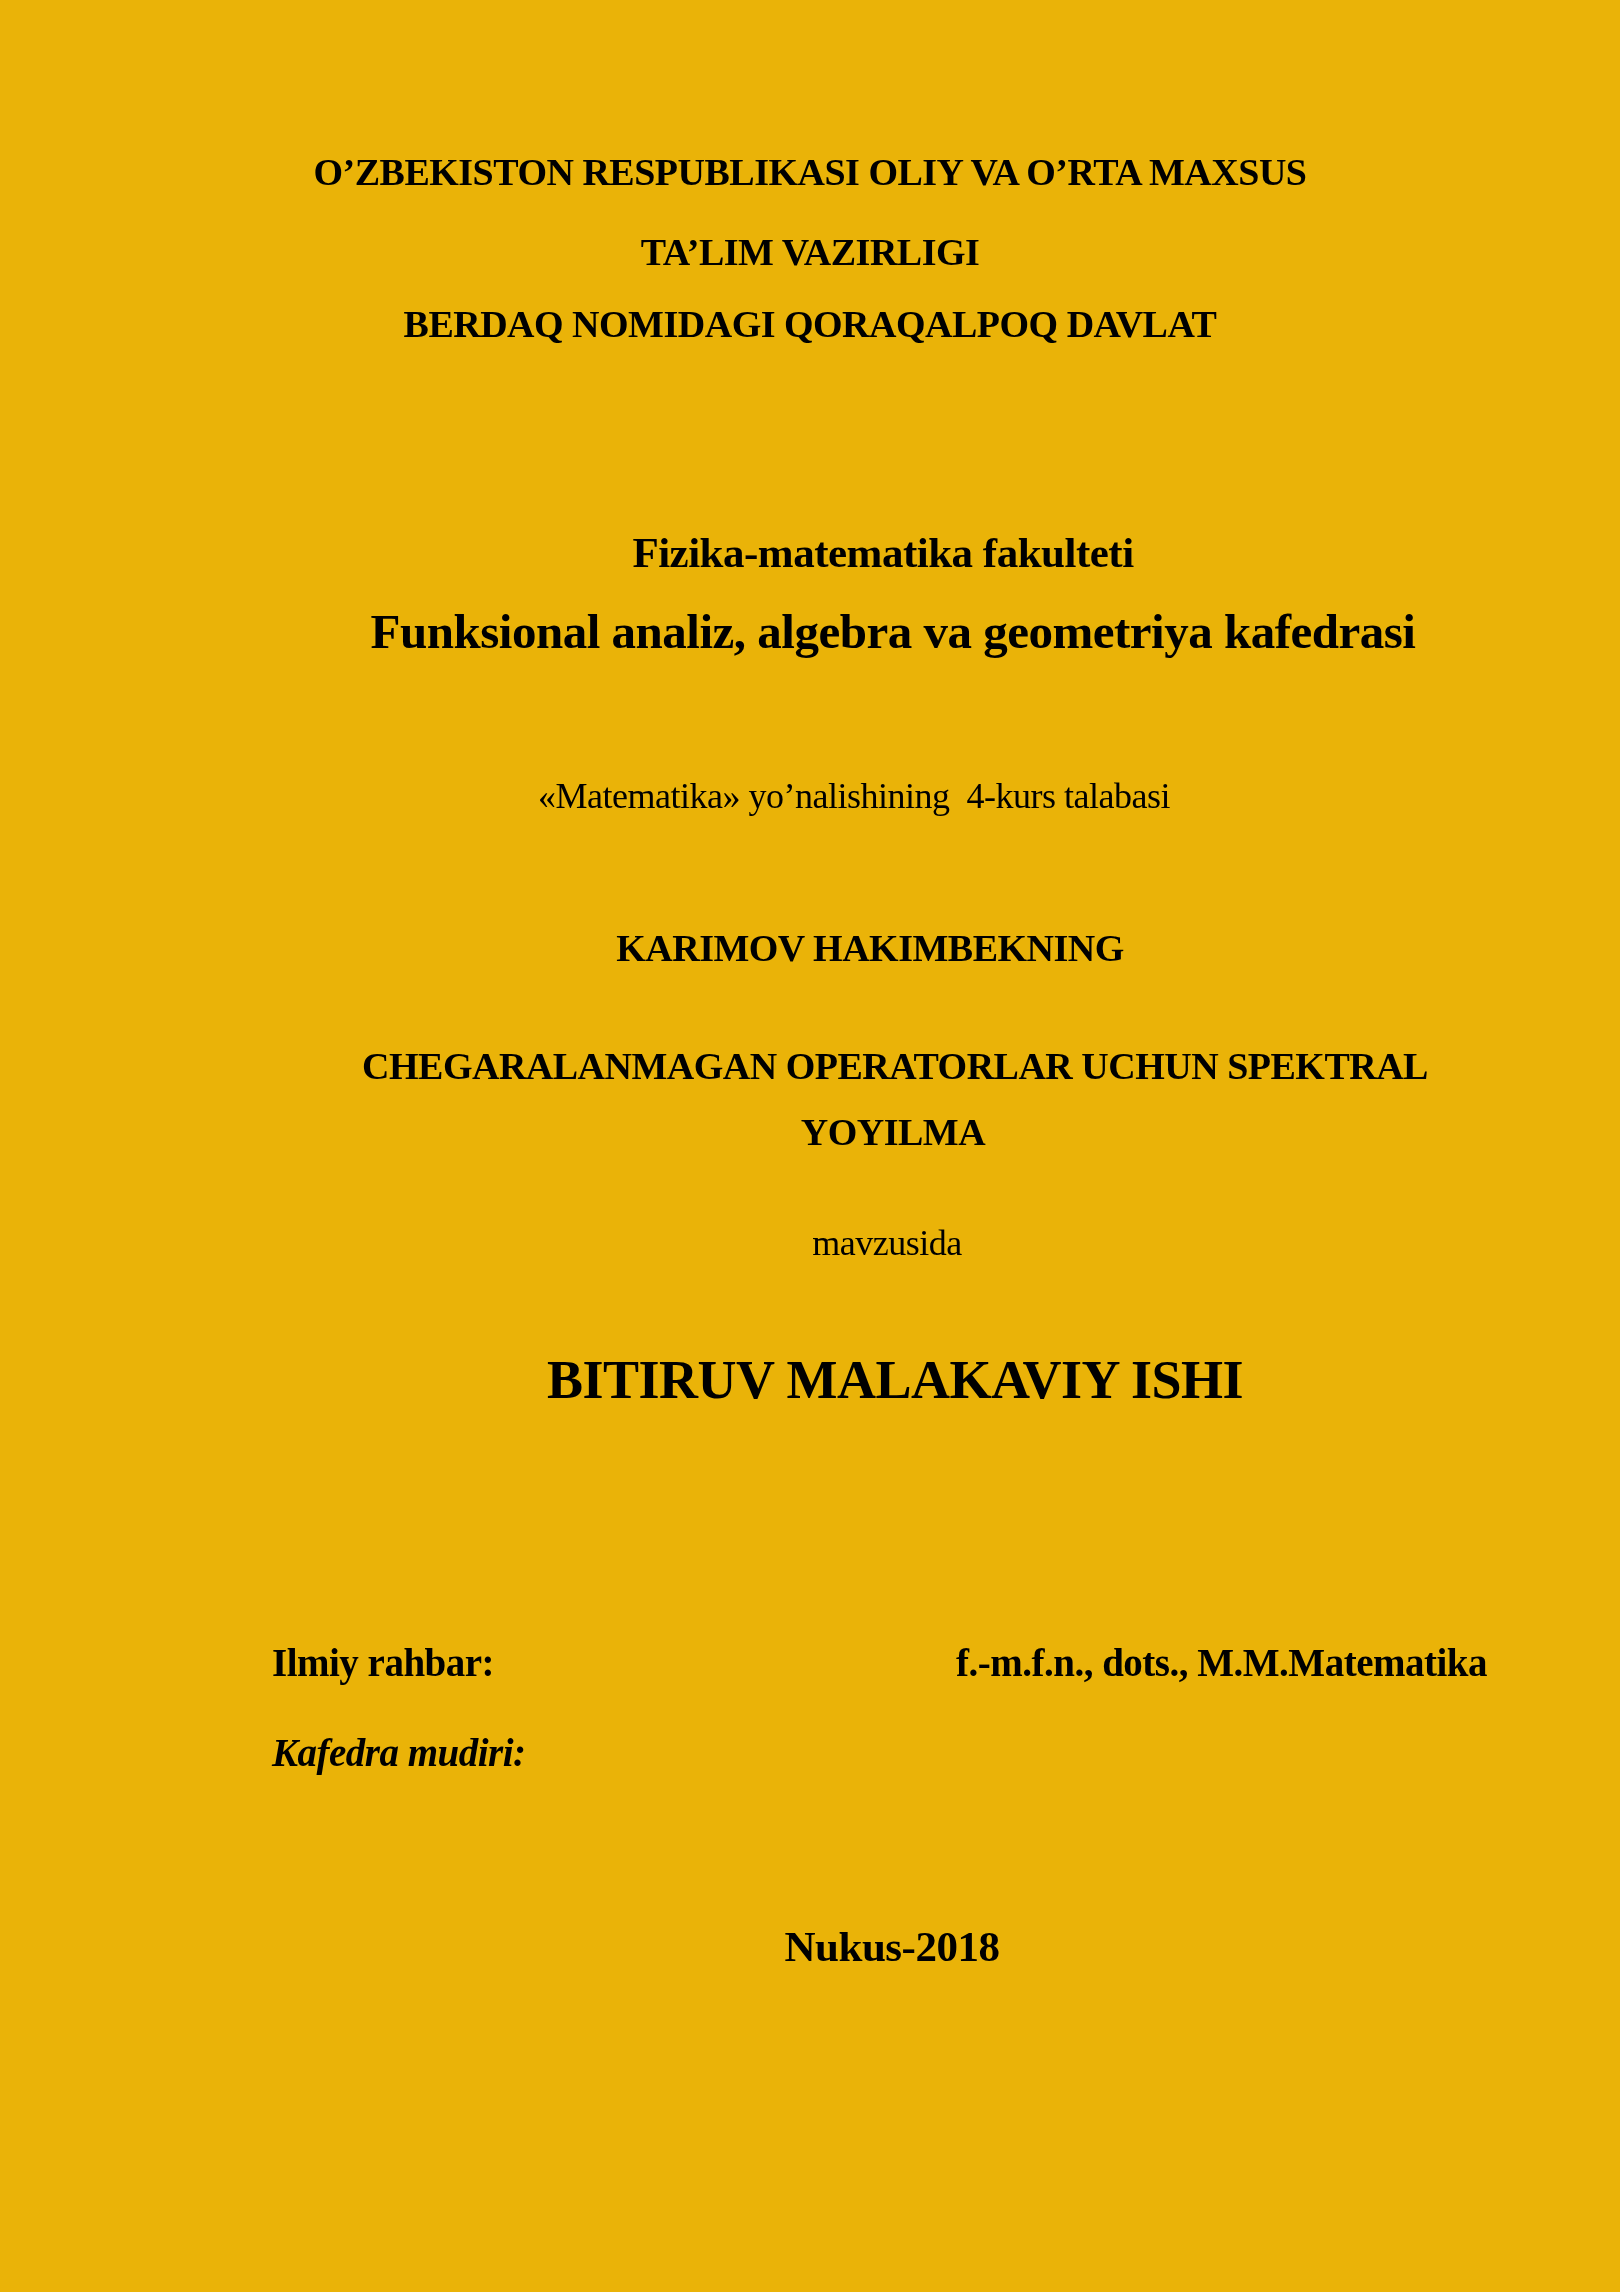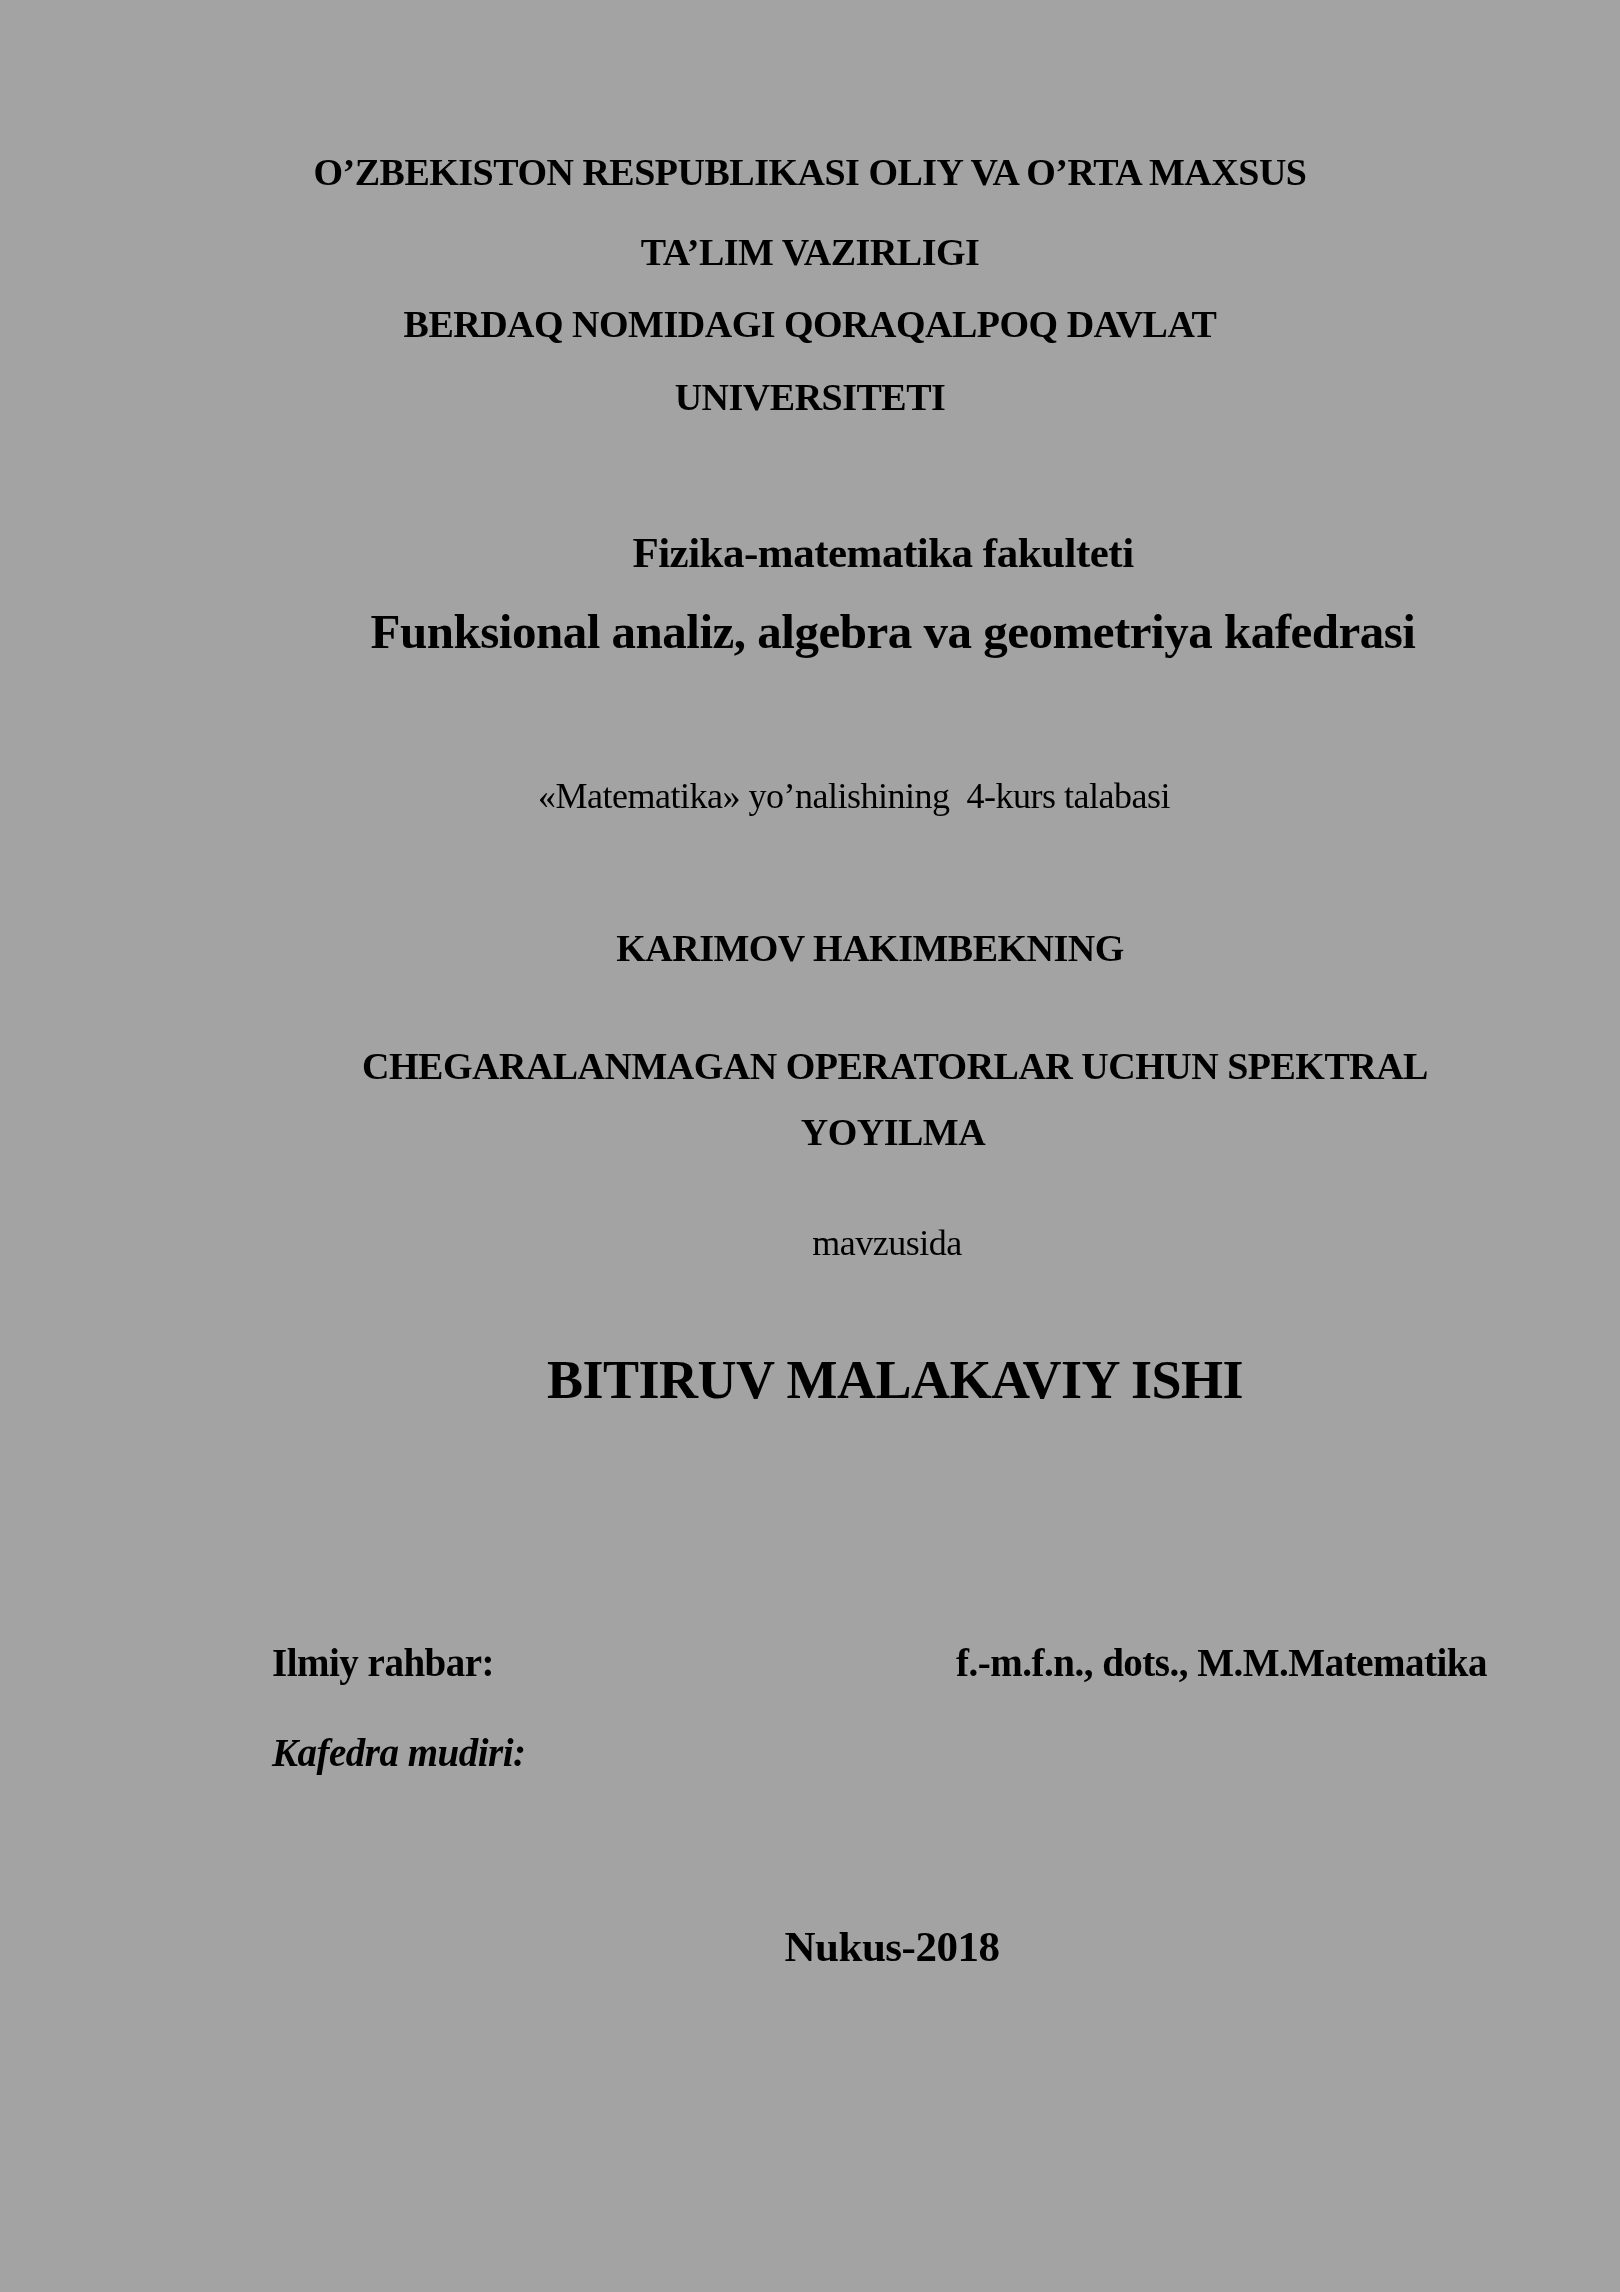--- a/index.html
+++ b/index.html
@@ -4,21 +4,21 @@
 <style>
   html, body {
     margin: 0;
     padding: 0;
     background: #ffffff;
   }
   .page {
     position: relative;
     width: 1620px;
     height: 2293px;
-    background: #a3a3a3;
+    background: #eab308;
     color: #000000;
     font-family: "Liberation Serif", "DejaVu Serif", serif;
     overflow: hidden;
   }
   .line {
     position: absolute;
     left: 0;
     width: 100%;
     text-align: center;
     line-height: 1;
@@ -73,21 +73,20 @@
   .cityyear { top: 1925px; font-size: 43px; transform: translateX(82px); }
 </style>
 </head>
 <body>
 
 <div class="page">
 
   <div class="line b l1">O’ZBEKISTON RESPUBLIKASI OLIY VA O’RTA MAXSUS</div>
   <div class="line b l2">TA’LIM VAZIRLIGI</div>
   <div class="line b l3">BERDAQ NOMIDAGI QORAQALPOQ DAVLAT</div>
-  <div class="line b l4">UNIVERSITETI</div>
 
   <div class="line b faculty">Fizika-matematika fakulteti</div>
   <div class="line b department">Funksional analiz, algebra va geometriya kafedrasi</div>
 
   <div class="line program">«Matematika» yo’nalishining  4-kurs talabasi</div>
   <div class="line b student">KARIMOV HAKIMBEKNING</div>
 
   <div class="line b topic1">CHEGARALANMAGAN OPERATORLAR UCHUN SPEKTRAL</div>
   <div class="line b topic2">YOYILMA</div>
   <div class="line mavzu">mavzusida</div>

